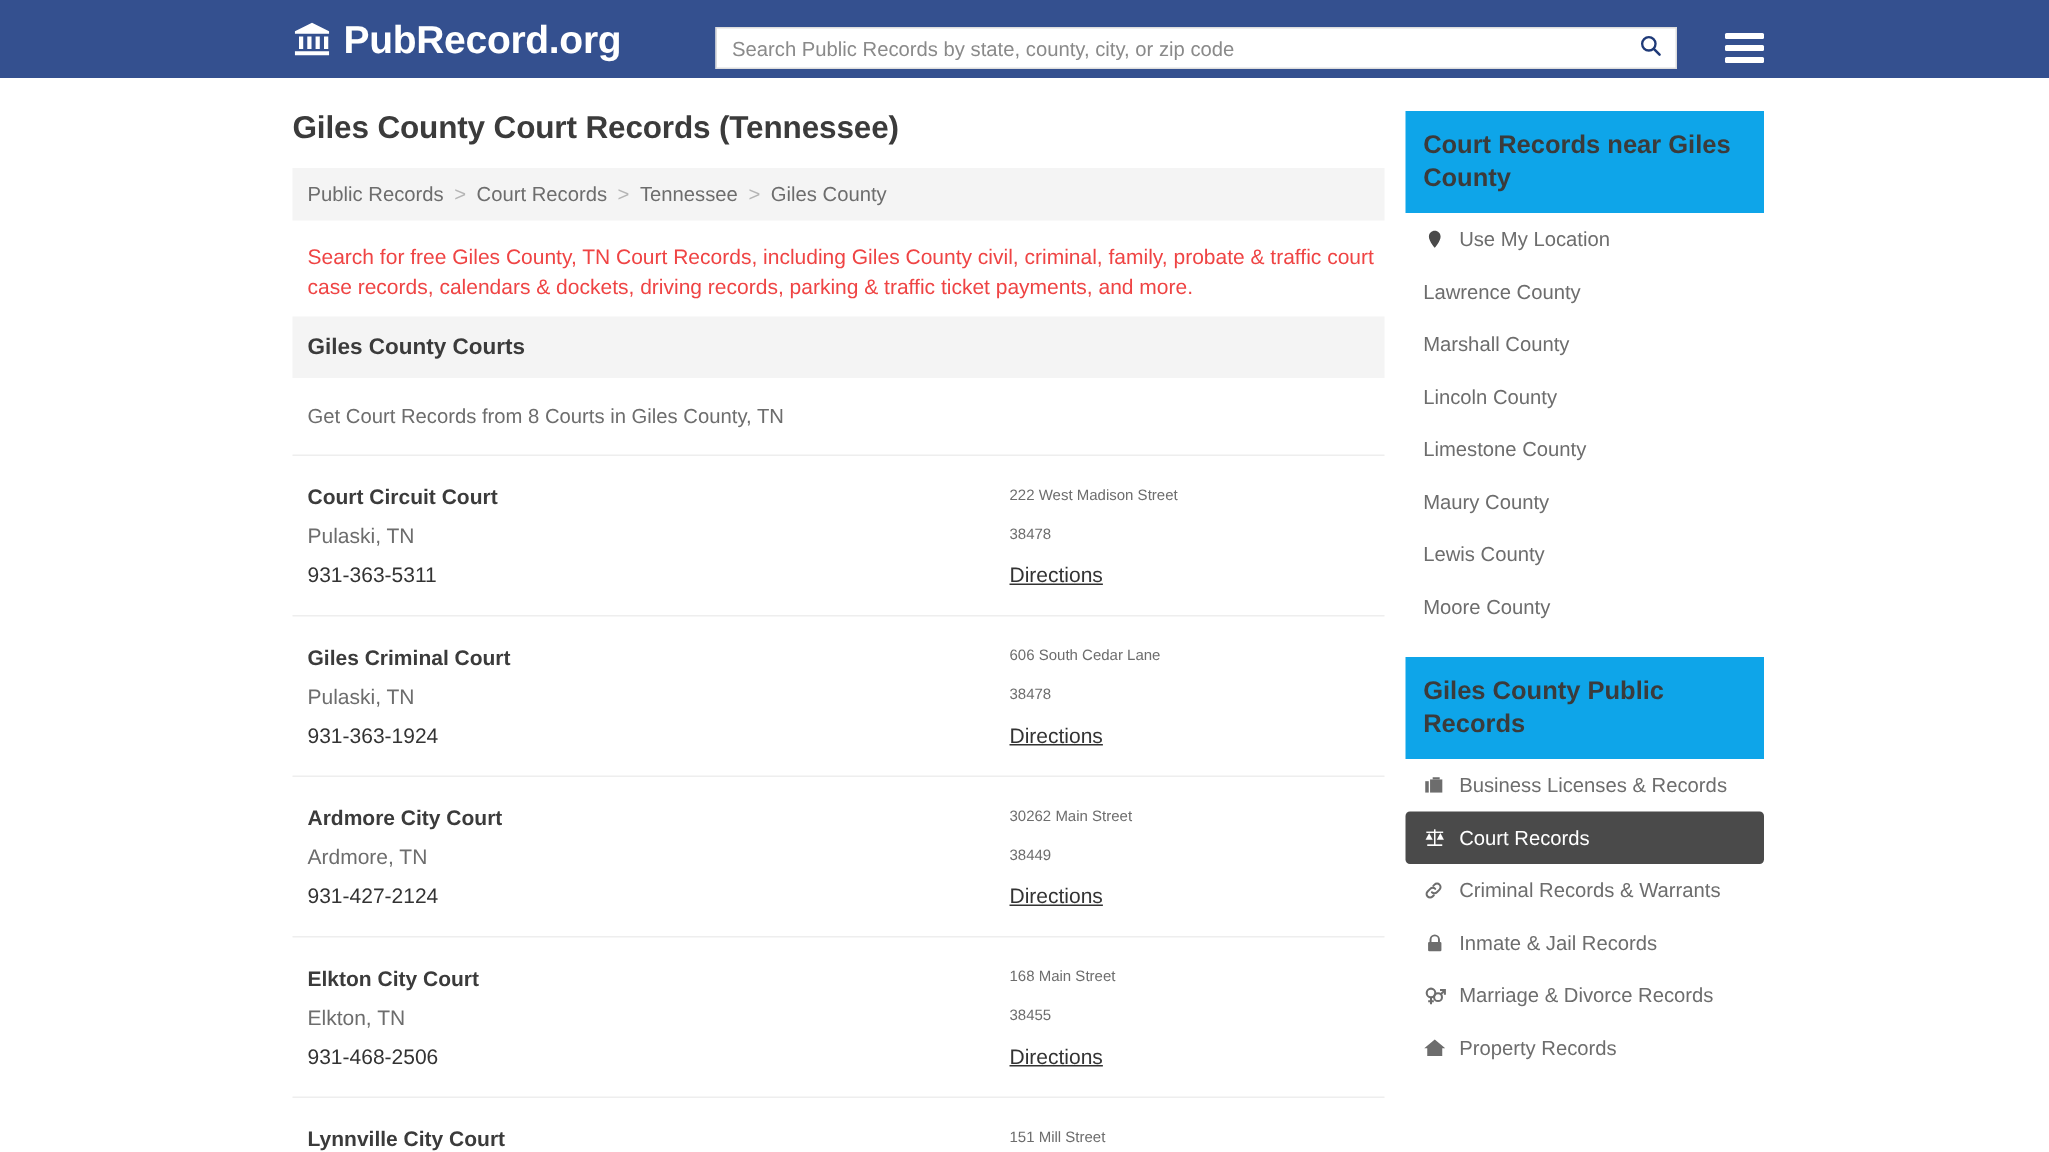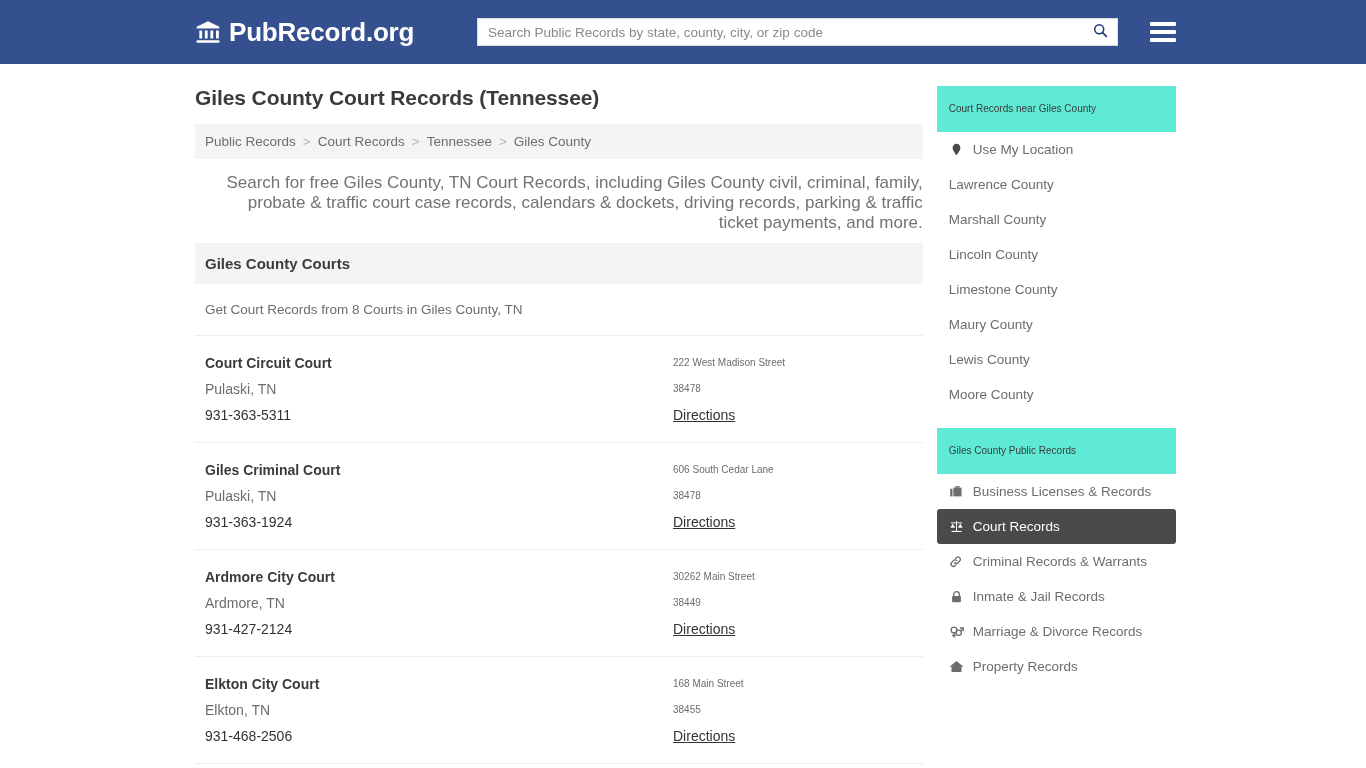--- a/index.html
+++ b/index.html
@@ -6,21 +6,21 @@
   html, body {
     margin: 0; padding: 0;
     width: 1366px; height: 768px;
     background: #ffffff;
     font-family: "Liberation Sans", sans-serif;
     overflow: hidden;
   }
 
   
   .site-header {
-    height: 64px;
+    height: 52px;
     background: #34508f;
     display: flex;
     align-items: center;
     position: relative;
   }
   .brand {
     display: flex;
     align-items: center;
     gap: 8px;
     margin-left: 195px;
@@ -108,25 +108,24 @@
     flex-wrap: wrap;
     gap: 0;
   }
   .breadcrumb a {
     color: #6d6d6d;
     text-decoration: none;
   }
   .breadcrumb .sep { color: #b5b5b5; padding: 0 7px; }
 
   .intro {
-    font-size: 17px;
+    font-size: 14px;
     line-height: 20px;
-    color: #737373;
+    color: #ef4444;
     padding: 14px 0 10px 10px;
-    text-align: right;
   }
 
   
   .section-head {
     background: #f4f4f4;
     padding: 12px 10px;
     font-size: 15px;
     font-weight: bold;
     color: #3b3b3b;
   }
@@ -170,24 +169,24 @@
     font-size: 14px;
     color: #333333;
     line-height: 26px;
     text-decoration: underline;
     display: inline-block;
     cursor: pointer;
   }
 
   
   .side-head {
-    background: #5eead4;
+    background: #0ea5e9;
     padding: 12px 12px;
-    font-size: 10px;
-    font-weight: normal;
+    font-size: 17px;
+    font-weight: bold;
     color: #3b3b3b;
     line-height: 22px;
   }
   .side-list { padding: 0; margin: 0; list-style: none; }
   .side-item {
     display: flex;
     align-items: center;
     gap: 9px;
     padding: 10px 12px;
     font-size: 13.5px;

